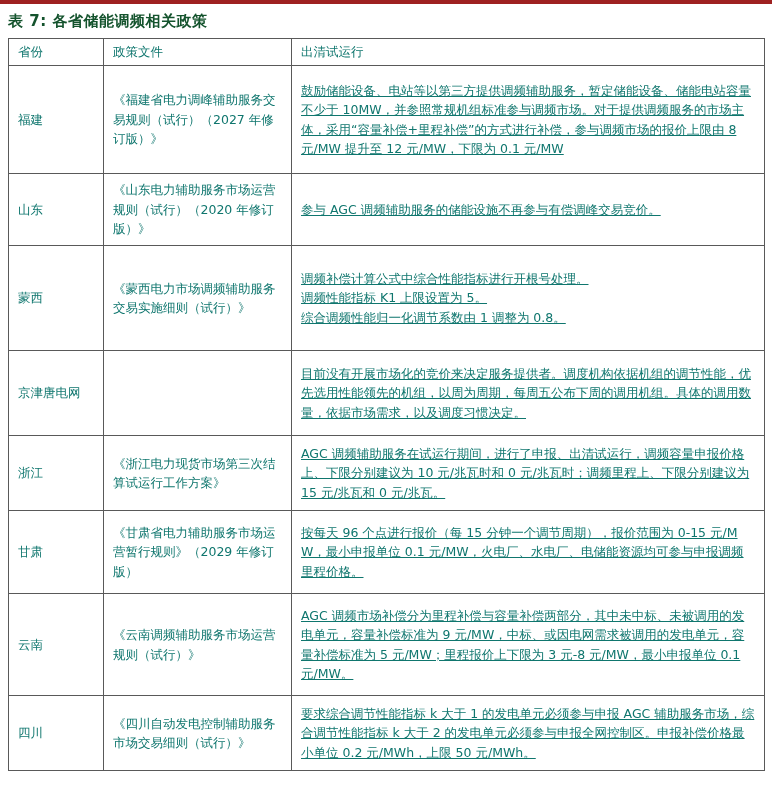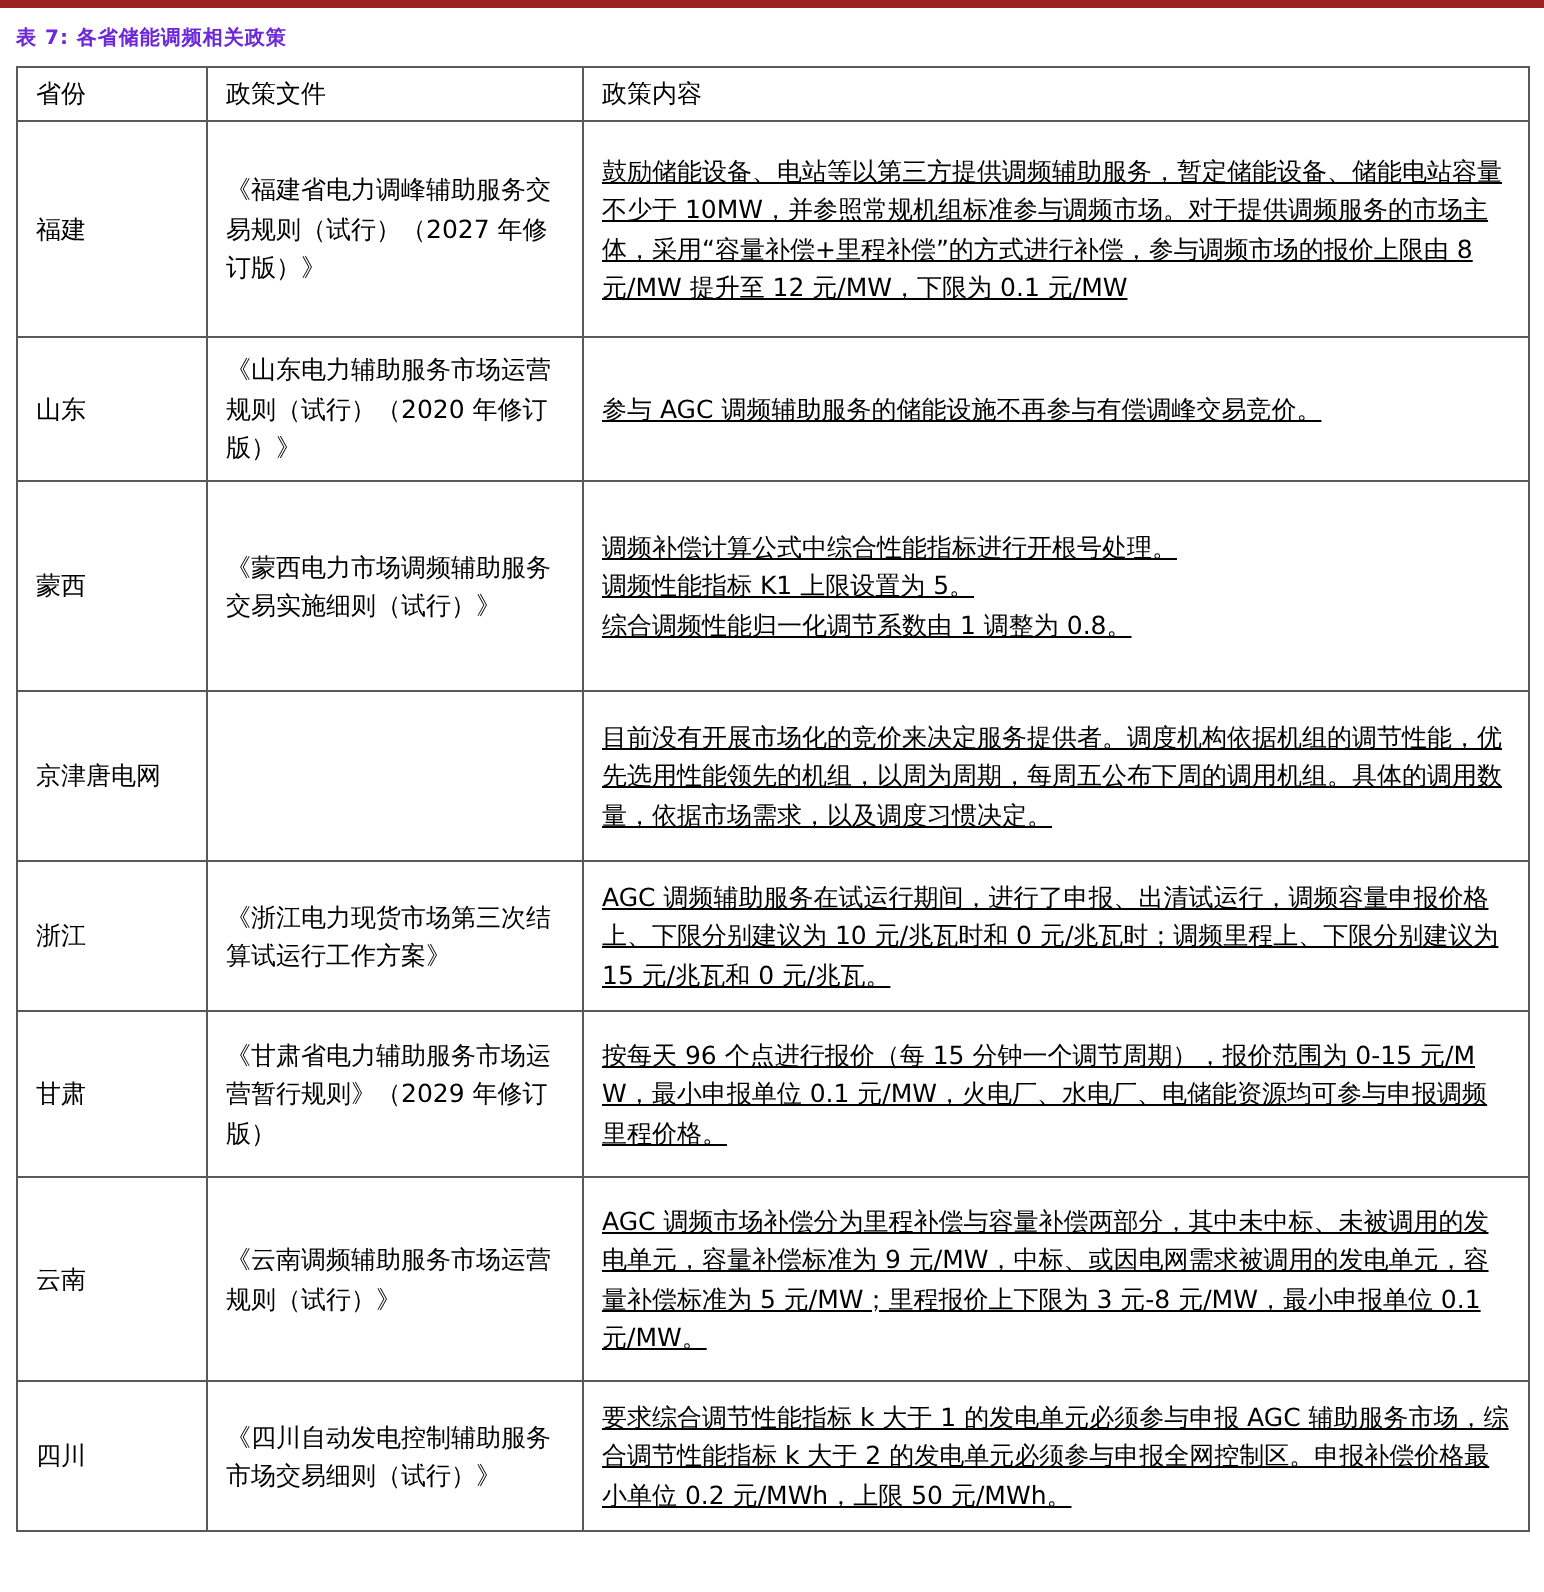--- a/index.html
+++ b/index.html
@@ -9,42 +9,42 @@
     background: #ffffff;
     font-family: "DejaVu Sans", "Liberation Sans", sans-serif;
   }
   .page { width: 772px; height: 796px; position: relative; overflow: hidden; }
 
   .top-bar {
     width: 772px; height: 4px;
     background: #9e2121;
   }
   .report-title {
-    color: #6d28d9;
+    color: #14532d;
     font-weight: bold;
-    font-size: 10px;
+    font-size: 15px;
     padding: 8px 0 7px 8px;
     letter-spacing: 0.5px;
   }
 
   table.policy-table {
     border-collapse: collapse;
     table-layout: fixed;
     width: 756px;
     margin: 0 8px;
   }
   table.policy-table col.c-province { width: 95px; }
   table.policy-table col.c-doc      { width: 188px; }
   table.policy-table col.c-content  { width: 473px; }
 
   table.policy-table th,
   table.policy-table td {
     border: 1px solid #595959;
     font-size: 12.5px;
-    color: #000000;
+    color: #0f766e;
     font-weight: normal;
     vertical-align: middle;
     padding: 5px 9px;
     text-align: left;
     line-height: 1.55;
     word-break: break-all;
   }
   table.policy-table thead th {
     height: 27px;
     vertical-align: middle;
@@ -72,21 +72,21 @@
   <table class="policy-table">
     <colgroup>
       <col class="c-province">
       <col class="c-doc">
       <col class="c-content">
     </colgroup>
     <thead>
       <tr>
         <th>省份</th>
         <th>政策文件</th>
-        <th>政策内容</th>
+        <th>出清试运行</th>
       </tr>
     </thead>
     <tbody id="table-body">
         <tr style="height: 108px;">
           <td class="cell-province">福建</td>
           <td class="cell-doc">《福建省电力调峰辅助服务交易规则（试行）（2027 年修订版）》</td>
           <td class="cell-content">
             <p>鼓励储能设备、电站等以第三方提供调频辅助服务，暂定储能设备、储能电站容量不少于 10MW，并参照常规机组标准参与调频市场。对于提供调频服务的市场主体，采用“容量补偿+里程补偿”的方式进行补偿，参与调频市场的报价上限由 8 元/MW 提升至 12 元/MW，下限为 0.1 元/MW</p>
           </td>
         </tr>

